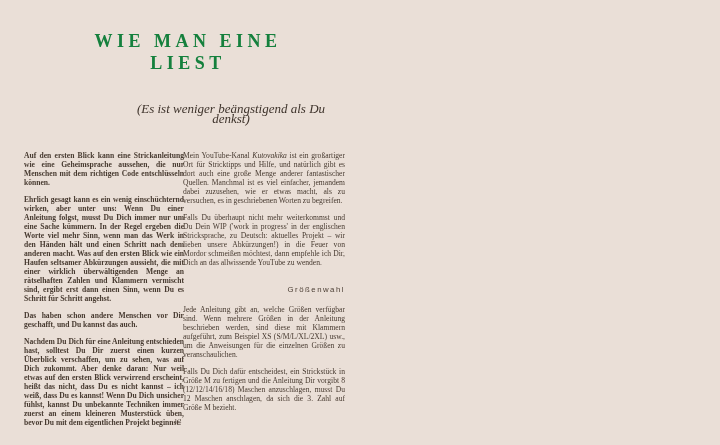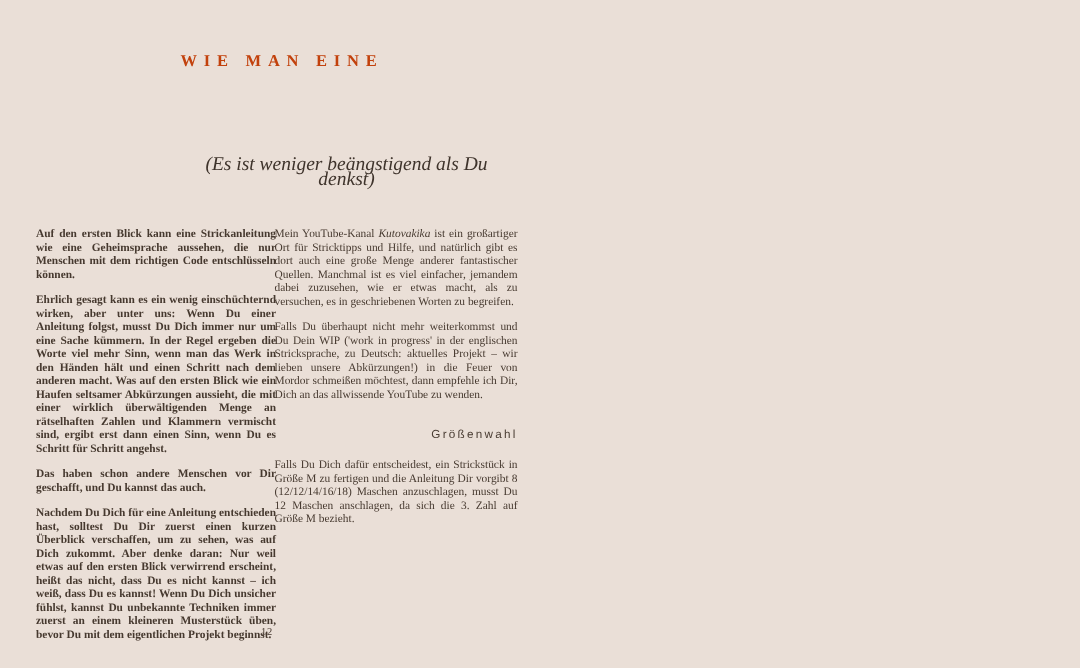--- a/index.html
+++ b/index.html
@@ -3,22 +3,22 @@
 <meta charset="utf-8">
 <style>
   html,body{margin:0;padding:0;}
   body{width:720px;height:445px;overflow:hidden;background:#eadfd7;}
   .spread{position:relative;width:720px;height:445px;background:#eadfd7;font-family:"Liberation Serif",serif;color:#46392f;}
   .page{position:absolute;top:0;bottom:0;}
   .page.left{left:0;width:360px;}
   .page.right{left:360px;width:360px;}
 
   .title{position:absolute;left:28px;top:30px;width:320px;margin:0;text-align:center;
-         font-family:"Liberation Serif",serif;font-weight:700;color:#c2410c;
-         font-size:11px;line-height:22px;letter-spacing:4.5px;}
+         font-family:"Liberation Serif",serif;font-weight:700;color:#15803d;
+         font-size:18px;line-height:22px;letter-spacing:4.5px;}
   .title .tl{display:block;}
   .subtitle{position:absolute;left:131px;top:104px;width:200px;margin:0;text-align:center;
             font-style:italic;font-size:13px;line-height:10px;color:#3e332b;}
 
   .col{position:absolute;font-size:7.6px;line-height:9px;text-align:justify;}
   .col p{margin:0 0 8px 0;}
   .lp-c1{left:24px;top:151px;width:160px;font-weight:bold;}
   .lp-c2{left:183px;top:151px;width:162px;}
 
   .sec-heading{font-family:"Liberation Sans",sans-serif;font-weight:400;
@@ -31,34 +31,36 @@
   .folio.left{left:18px;top:417px;width:320px;}
 </style>
 </head>
 <body>
 
 <div class="spread">
 
   <section class="page left">
     <h1 class="title">
       <span class="tl">WIE MAN EINE</span>
+      <span class="tl">LIEST</span>
     </h1>
     <p class="subtitle">(Es ist weniger beängstigend als Du denkst)</p>
 
     <div class="col lp-c1">
       <p>Auf den ersten Blick kann eine Strickanleitung wie eine Geheimsprache aussehen, die nur Menschen mit dem richtigen Code entschlüsseln können.</p>
       <p>Ehrlich gesagt kann es ein wenig einschüchternd wirken, aber unter uns: Wenn Du einer Anleitung folgst, musst Du Dich immer nur um eine Sache kümmern. In der Regel ergeben die Worte viel mehr Sinn, wenn man das Werk in den Händen hält und einen Schritt nach dem anderen macht. Was auf den ersten Blick wie ein Haufen seltsamer Abkürzungen aussieht, die mit einer wirklich überwältigenden Menge an rätselhaften Zahlen und Klammern vermischt sind, ergibt erst dann einen Sinn, wenn Du es Schritt für Schritt angehst.</p>
       <p>Das haben schon andere Menschen vor Dir geschafft, und Du kannst das auch.</p>
       <p>Nachdem Du Dich für eine Anleitung entschieden hast, solltest Du Dir zuerst einen kurzen Überblick verschaffen, um zu sehen, was auf Dich zukommt. Aber denke daran: Nur weil etwas auf den ersten Blick verwirrend erscheint, heißt das nicht, dass Du es nicht kannst – ich weiß, dass Du es kannst! Wenn Du Dich unsicher fühlst, kannst Du unbekannte Techniken immer zuerst an einem kleineren Musterstück üben, bevor Du mit dem eigentlichen Projekt beginnst.</p>
     </div>
 
     <div class="col lp-c2">
       <p><span>Mein YouTube-Kanal </span><span class="ital">Kutovakika</span><span> ist ein großartiger Ort für Stricktipps und Hilfe, und natürlich gibt es dort auch eine große Menge anderer fantastischer Quellen. Manchmal ist es viel einfacher, jemandem dabei zuzusehen, wie er etwas macht, als zu versuchen, es in geschriebenen Worten zu begreifen.</span></p>
       <p>Falls Du überhaupt nicht mehr weiterkommst und Du Dein WIP ('work in progress' in der englischen Stricksprache, zu Deutsch: aktuelles Projekt – wir lieben unsere Abkürzungen!) in die Feuer von Mordor schmeißen möchtest, dann empfehle ich Dir, Dich an das allwissende YouTube zu wenden.</p>
       <h2 class="sec-heading">Größenwahl</h2>
+      <p>Jede Anleitung gibt an, welche Größen verfügbar sind. Wenn mehrere Größen in der Anleitung beschrieben werden, sind diese mit Klammern aufgeführt, zum Beispiel XS (S/M/L/XL/2XL) usw., um die Anweisungen für die einzelnen Größen zu veranschaulichen.</p>
       <p>Falls Du Dich dafür entscheidest, ein Strickstück in Größe M zu fertigen und die Anleitung Dir vorgibt 8 (12/12/14/16/18) Maschen anzuschlagen, musst Du 12 Maschen anschlagen, da sich die 3. Zahl auf Größe M bezieht.</p>
     </div>
 
     <div class="folio left">12</div>
   </section>
 
   <section class="page right">
     
 
     

